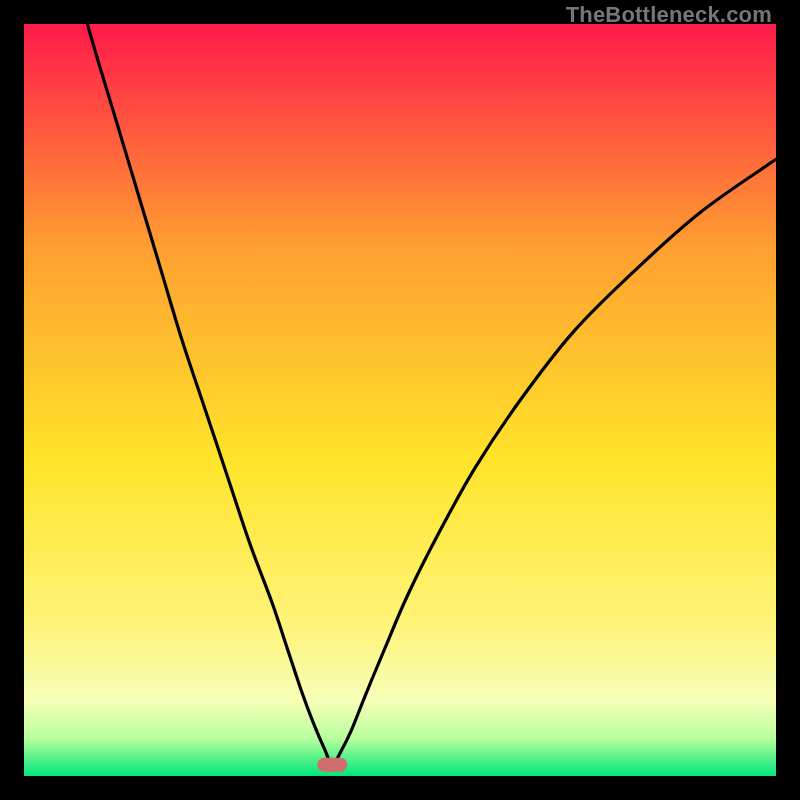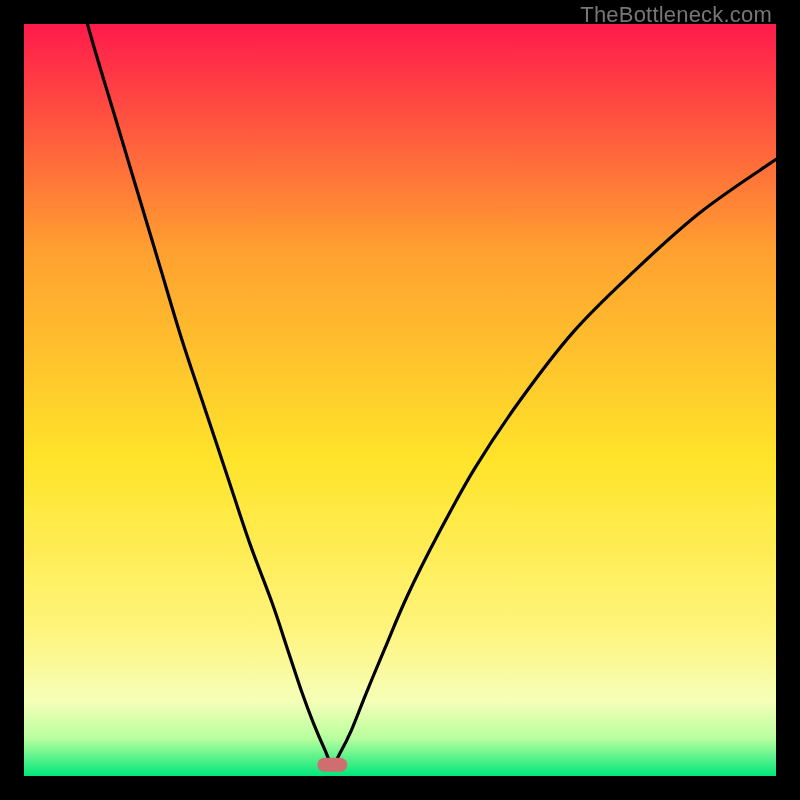--- a/index.html
+++ b/index.html
@@ -25,21 +25,21 @@
     top: 0;
     width: 752px;
     height: 752px;
   }
   .watermark {
     position: absolute;
     top: 2px;
     right: 28px;
     color: #777;
     font-size: 22px;
-    font-weight: 400;
+    font-weight: 700;
     letter-spacing: 0.2px;
   }
   svg { display: block; }
 </style>
 </head>
 <body>
 
 <div class="watermark">TheBottleneck.com</div>
 
 <div class="frame">

